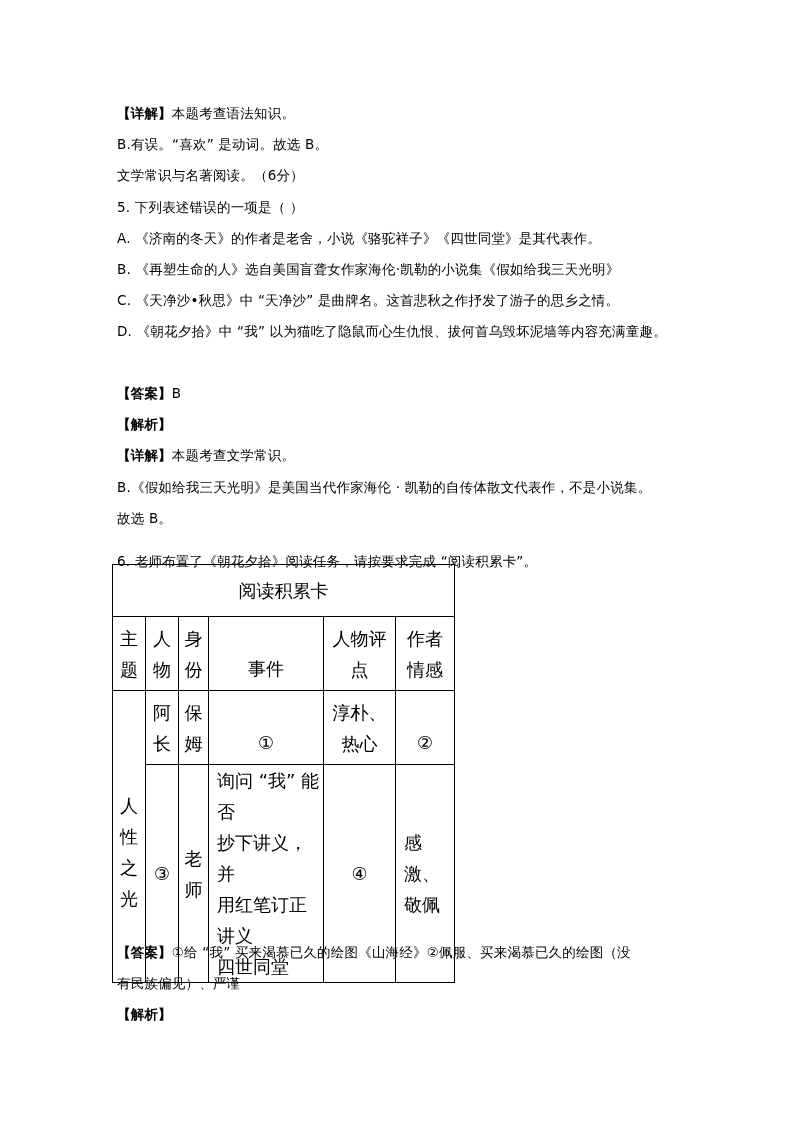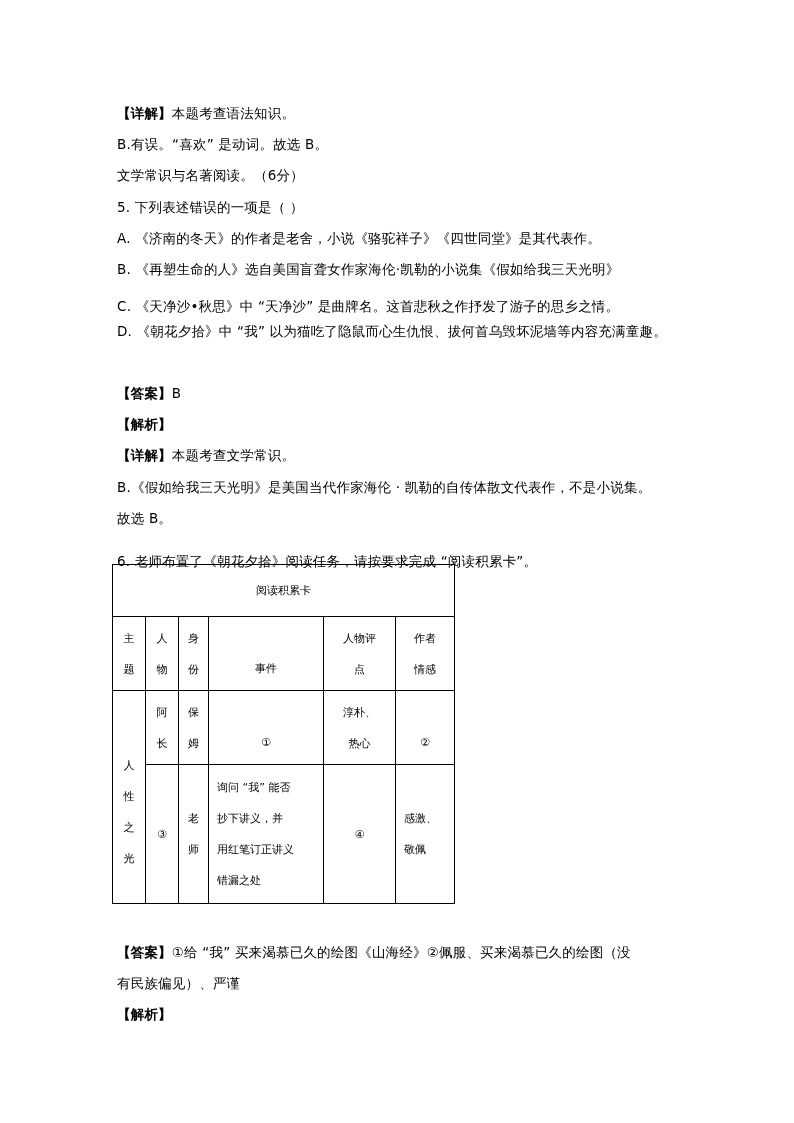--- a/index.html
+++ b/index.html
@@ -13,42 +13,42 @@
       line-height: 18px; height: 18px; letter-spacing: 0.2px;
     }
     .bold { font-weight: bold; }
     table.card {
       position: absolute; left: 112px; top: 564px;
       border-collapse: collapse; table-layout: fixed;
       width: 342px;
     }
     table.card td {
       border: 1.5px solid #000; padding: 0; text-align: center;
-      vertical-align: middle; font-size: 11px; line-height: 31px;
+      vertical-align: middle; font-size: 18px; line-height: 31px;
     }
     .stack span { display: block; }
     .left-text { text-align: left !important; padding-left: 8px !important; margin-top: 24px; }
   </style>
 </head>
 <body>
 
 <div class="line" style="top:104px;">
   <span class="bold">【详解】</span><span>本题考查语法知识。</span>
 </div>
 <div class="line" style="top:135px;">B.有误。“喜欢” 是动词。故选 B。</div>
 <div class="line" style="top:166px;">文学常识与名著阅读。（6分）</div>
 
 <div class="line" style="top:198px;">5.  下列表述错误的一项是（              ）</div>
 <div class="line" style="top:229px;">
   <span>A.</span>&nbsp;<span>《济南的冬天》的作者是老舍，小说《骆驼祥子》《四世同堂》是其代表作。</span>
 </div>
 <div class="line" style="top:260px;text-align:right;">
   <span>B.</span>&nbsp;<span>《再塑生命的人》选自美国盲聋女作家海伦·凯勒的小说集《假如给我三天光明》</span>
 </div>
-<div class="line" style="top:297px;">
+<div class="line" style="top:291px;">
   <span>C.</span>&nbsp;<span>《天净沙•秋思》中 “天净沙” 是曲牌名。这首悲秋之作抒发了游子的思乡之情。</span>
 </div>
 <div class="line" style="top:322px;">
   <span>D.</span>&nbsp;<span>《朝花夕拾》中 “我” 以为猫吃了隐鼠而心生仇恨、拔何首乌毁坏泥墙等内容充满童趣。</span>
 </div>
 
 <div class="line" style="top:384px;">
   <span class="bold">【答案】</span><span>B</span>
 </div>
 <div class="line bold" style="top:415px;">【解析】</div>
@@ -121,21 +121,21 @@
   <tr style="height:139px;">
     <td>③</td>
     <td class="stack">
           <span>老</span>
           <span>师</span>
         </td>
     <td class="stack left-text">
           <span>询问 “我” 能否</span>
           <span>抄下讲义，并</span>
           <span>用红笔订正讲义</span>
-          <span>错漏之处</span>
+          <span>四世同堂</span>
         </td>
     <td>④</td>
     <td class="stack left-text">
           <span>感激、</span>
           <span>敬佩</span>
         </td>
   </tr>
 </tbody>
   </table>
 

